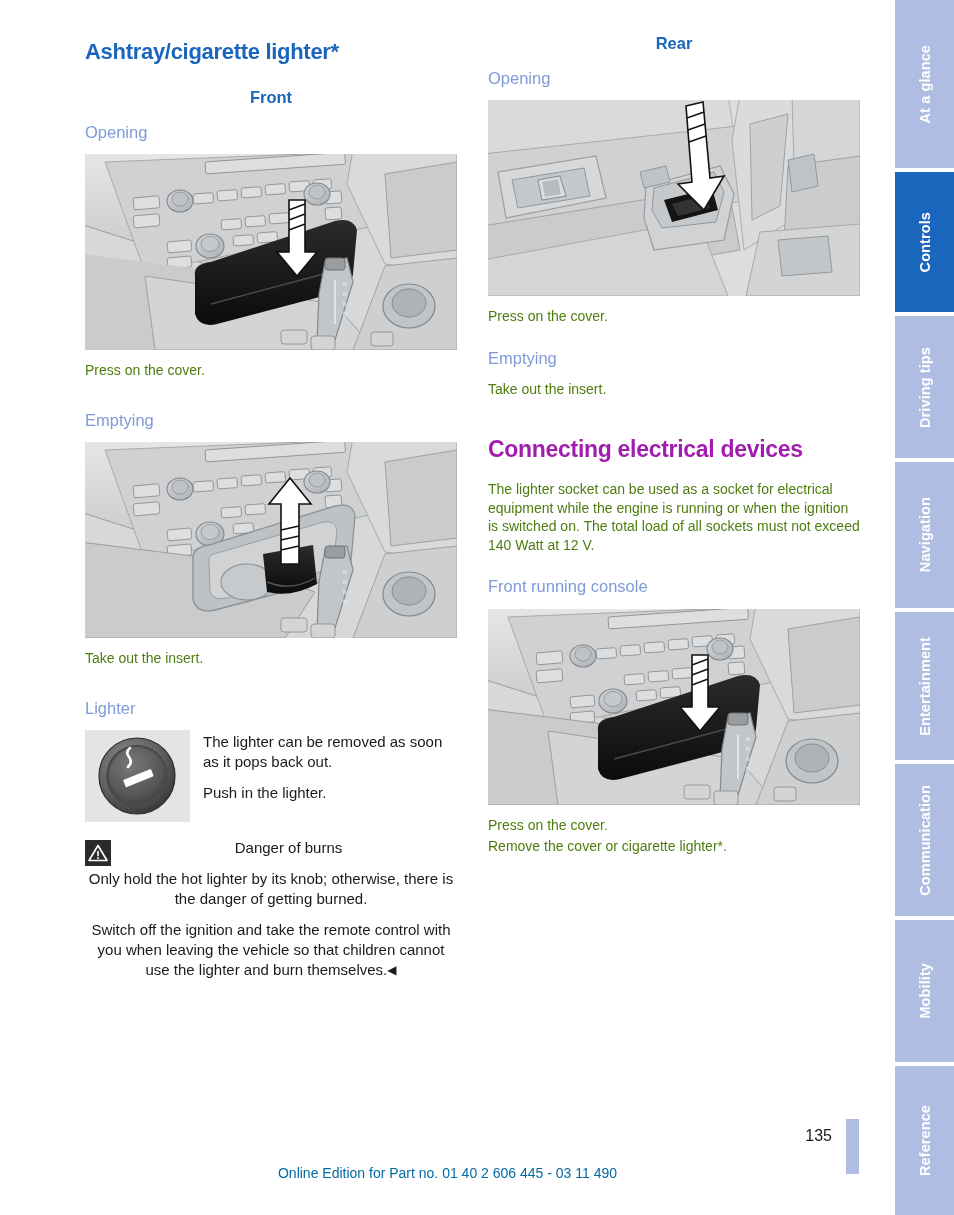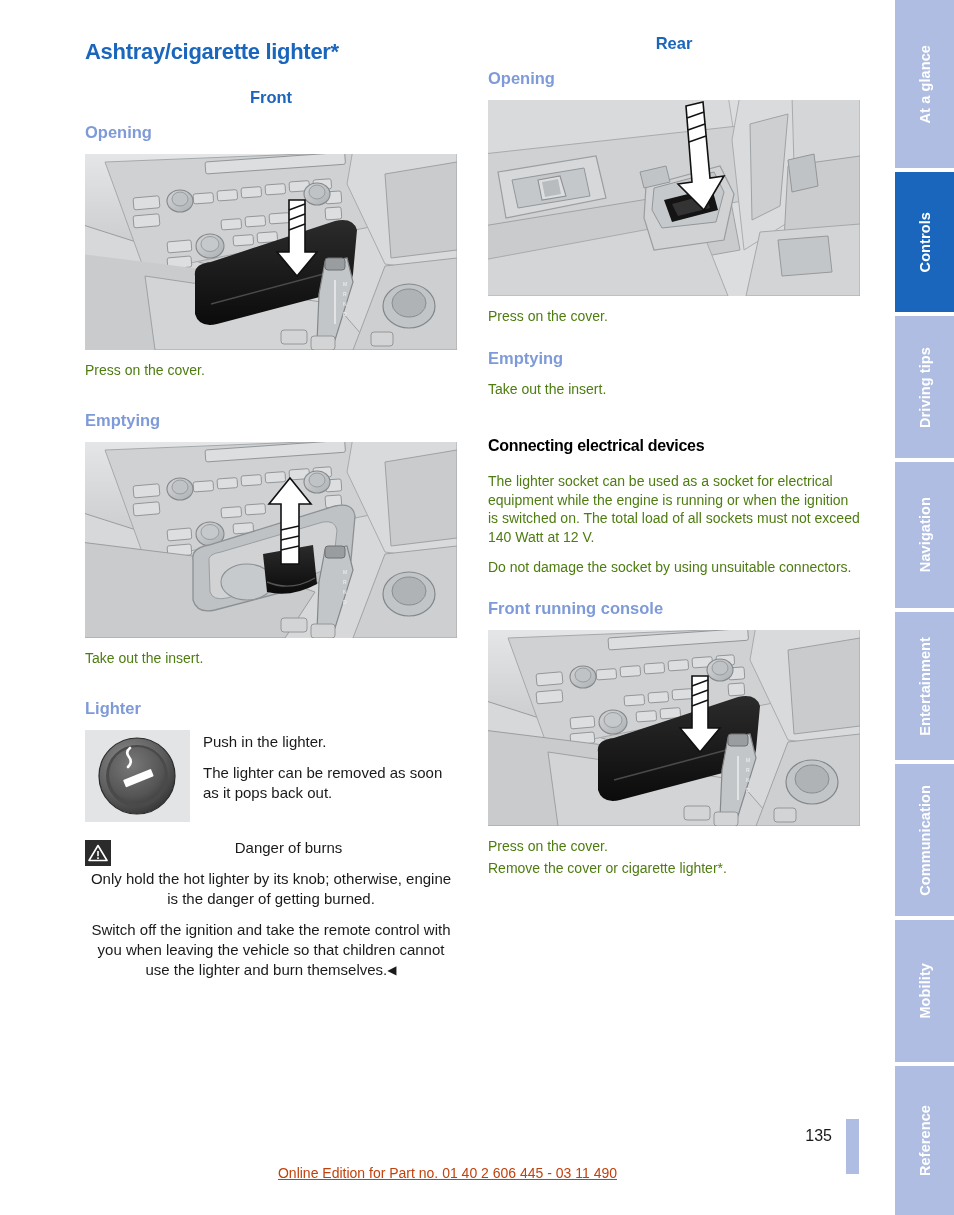--- a/index.html
+++ b/index.html
@@ -29,25 +29,25 @@
   
   h1.title {
     font-size: 22px; font-weight: bold; color:#1a66bd;
     margin: 6px 0 24px 0; letter-spacing:-0.3px; line-height:1.1;
   }
   h2.sub {
     font-size: 16.5px; font-weight:bold; color:#1a66bd;
     margin: 0 0 17px 0; line-height:1.1;text-align:center;
   }
   h3.light {
-    font-size: 16.5px; font-weight:bold; color:#7e9ad8;
+    font-size: 16.5px; font-weight:normal; color:#7e9ad8;
     margin: 0 0 13px 0; line-height:1.1;
   }
   h1.title2 {
-    font-size: 16px; font-weight:bold; color:#000000;
+    font-size: 23px; font-weight:bold; color:#a21caf;
     margin: 38px 0 18px 0; letter-spacing:-0.3px; line-height:1.1;
   }
   p.body {
     font-size: 14px; line-height: 1.33;
     margin: 0 0 11px 0; color:#4d7c0f;
   }
   p.tight { margin-bottom: 3px; }
   .spacer-20 { height:20px; }
   .spacer-12 { height:12px; }
 
@@ -105,21 +105,21 @@
   .pagenum {
     position:absolute; right: 122px; bottom: 54px;
     font-size: 16px; color:#1a1a1a; font-weight:normal;
   }
   .pagebar {
     position:absolute; right: 95px; bottom: 25px;
     width: 13px; height: 55px; background:#aebde1;
   }
   .edition {
     position:absolute; left:0; right:59px; bottom: 18px;
-    text-align:center; font-size:14px; color:#c2410c;text-decoration:underline;
+    text-align:center; font-size:14px; color:#0369a1;
   }
 </style>
 </head>
 <body>
 
 <div class="page">
 
   <div class="columns">
 
     <div class="col col-left">
@@ -326,35 +326,35 @@
             <circle cx="52" cy="45" r="28" fill="url(#knobInner)"></circle>
 
             <g fill="#ffffff">
               <rect x="38" y="50" width="30" height="8" rx="1" transform="rotate(-22 38 50)"></rect>
               <path d="M43,37 q5,-5 1,-10 q-4,-5 1,-9" fill="none" stroke="#ffffff" stroke-width="2.6" stroke-linecap="round"></path>
             </g>
             <circle cx="52" cy="46" r="38" fill="none" stroke="#2b2b2b" stroke-width="1.2"></circle>
           </svg>
         </div>
         <div class="lighter-text">
+          <p>The lighter can be removed as soon as it pops back out.</p>
           <p>Push in the lighter.</p>
-          <p>The lighter can be removed as soon as it pops back out.</p>
         </div>
       </div>
 
       <div class="warn-wrap">
         <div class="warn-icon">
           <svg viewBox="0 0 20 20">
             <path d="M10,2.5 L19,17.5 L1,17.5 Z" fill="none" stroke="#ffffff" stroke-width="1.6" stroke-linejoin="round"></path>
             <rect x="9.2" y="8" width="1.6" height="5.2" fill="#ffffff"></rect>
             <rect x="9.2" y="14.3" width="1.6" height="1.7" fill="#ffffff"></rect>
           </svg>
         </div>
         <p class="first">Danger of burns</p>
-        <p>Only hold the hot lighter by its knob; otherwise, engine is the danger of getting burned.</p>
+        <p>Only hold the hot lighter by its knob; otherwise, there is the danger of getting burned.</p>
         <p><span>Switch off the ignition and take the remote control with you when leaving the vehicle so that children cannot use the lighter and burn themselves.</span><span class="endmark">◀</span></p>
       </div>
 
     </div>
 
     <div class="col col-right">
 
       <h2 class="sub">Rear</h2>
 
       <h3 class="light">Opening</h3>
@@ -404,21 +404,20 @@
       <p class="body">Press on the cover.</p>
 
       <div class="spacer-12"></div>
 
       <h3 class="light">Emptying</h3>
       <p class="body">Take out the insert.</p>
 
       <h1 class="title2">Connecting electrical devices</h1>
 
       <p class="body">The lighter socket can be used as a socket for electrical equipment while the engine is running or when the ignition is switched on. The total load of all sockets must not exceed 140 Watt at 12 V.</p>
-      <p class="body">Do not damage the socket by using unsuitable connectors.</p>
 
       <div class="spacer-12"></div>
 
       <h3 class="light">Front running console</h3>
 
       <div class="fig">
         <svg viewBox="0 0 372 196" preserveAspectRatio="xMidYMid slice">
           <rect x="0" y="0" width="372" height="196" fill="#d6d8d9"></rect>
           <path d="M-5,-5 L250,-5 L290,60 L120,110 L-5,70 Z" fill="url(#gA)" stroke="#9a9d9f" stroke-width="1"></path>
           <path d="M20,8 L268,-2 L300,70 L60,118 Z" fill="#cfd1d3" stroke="#a6a9ab" stroke-width="1"></path>

